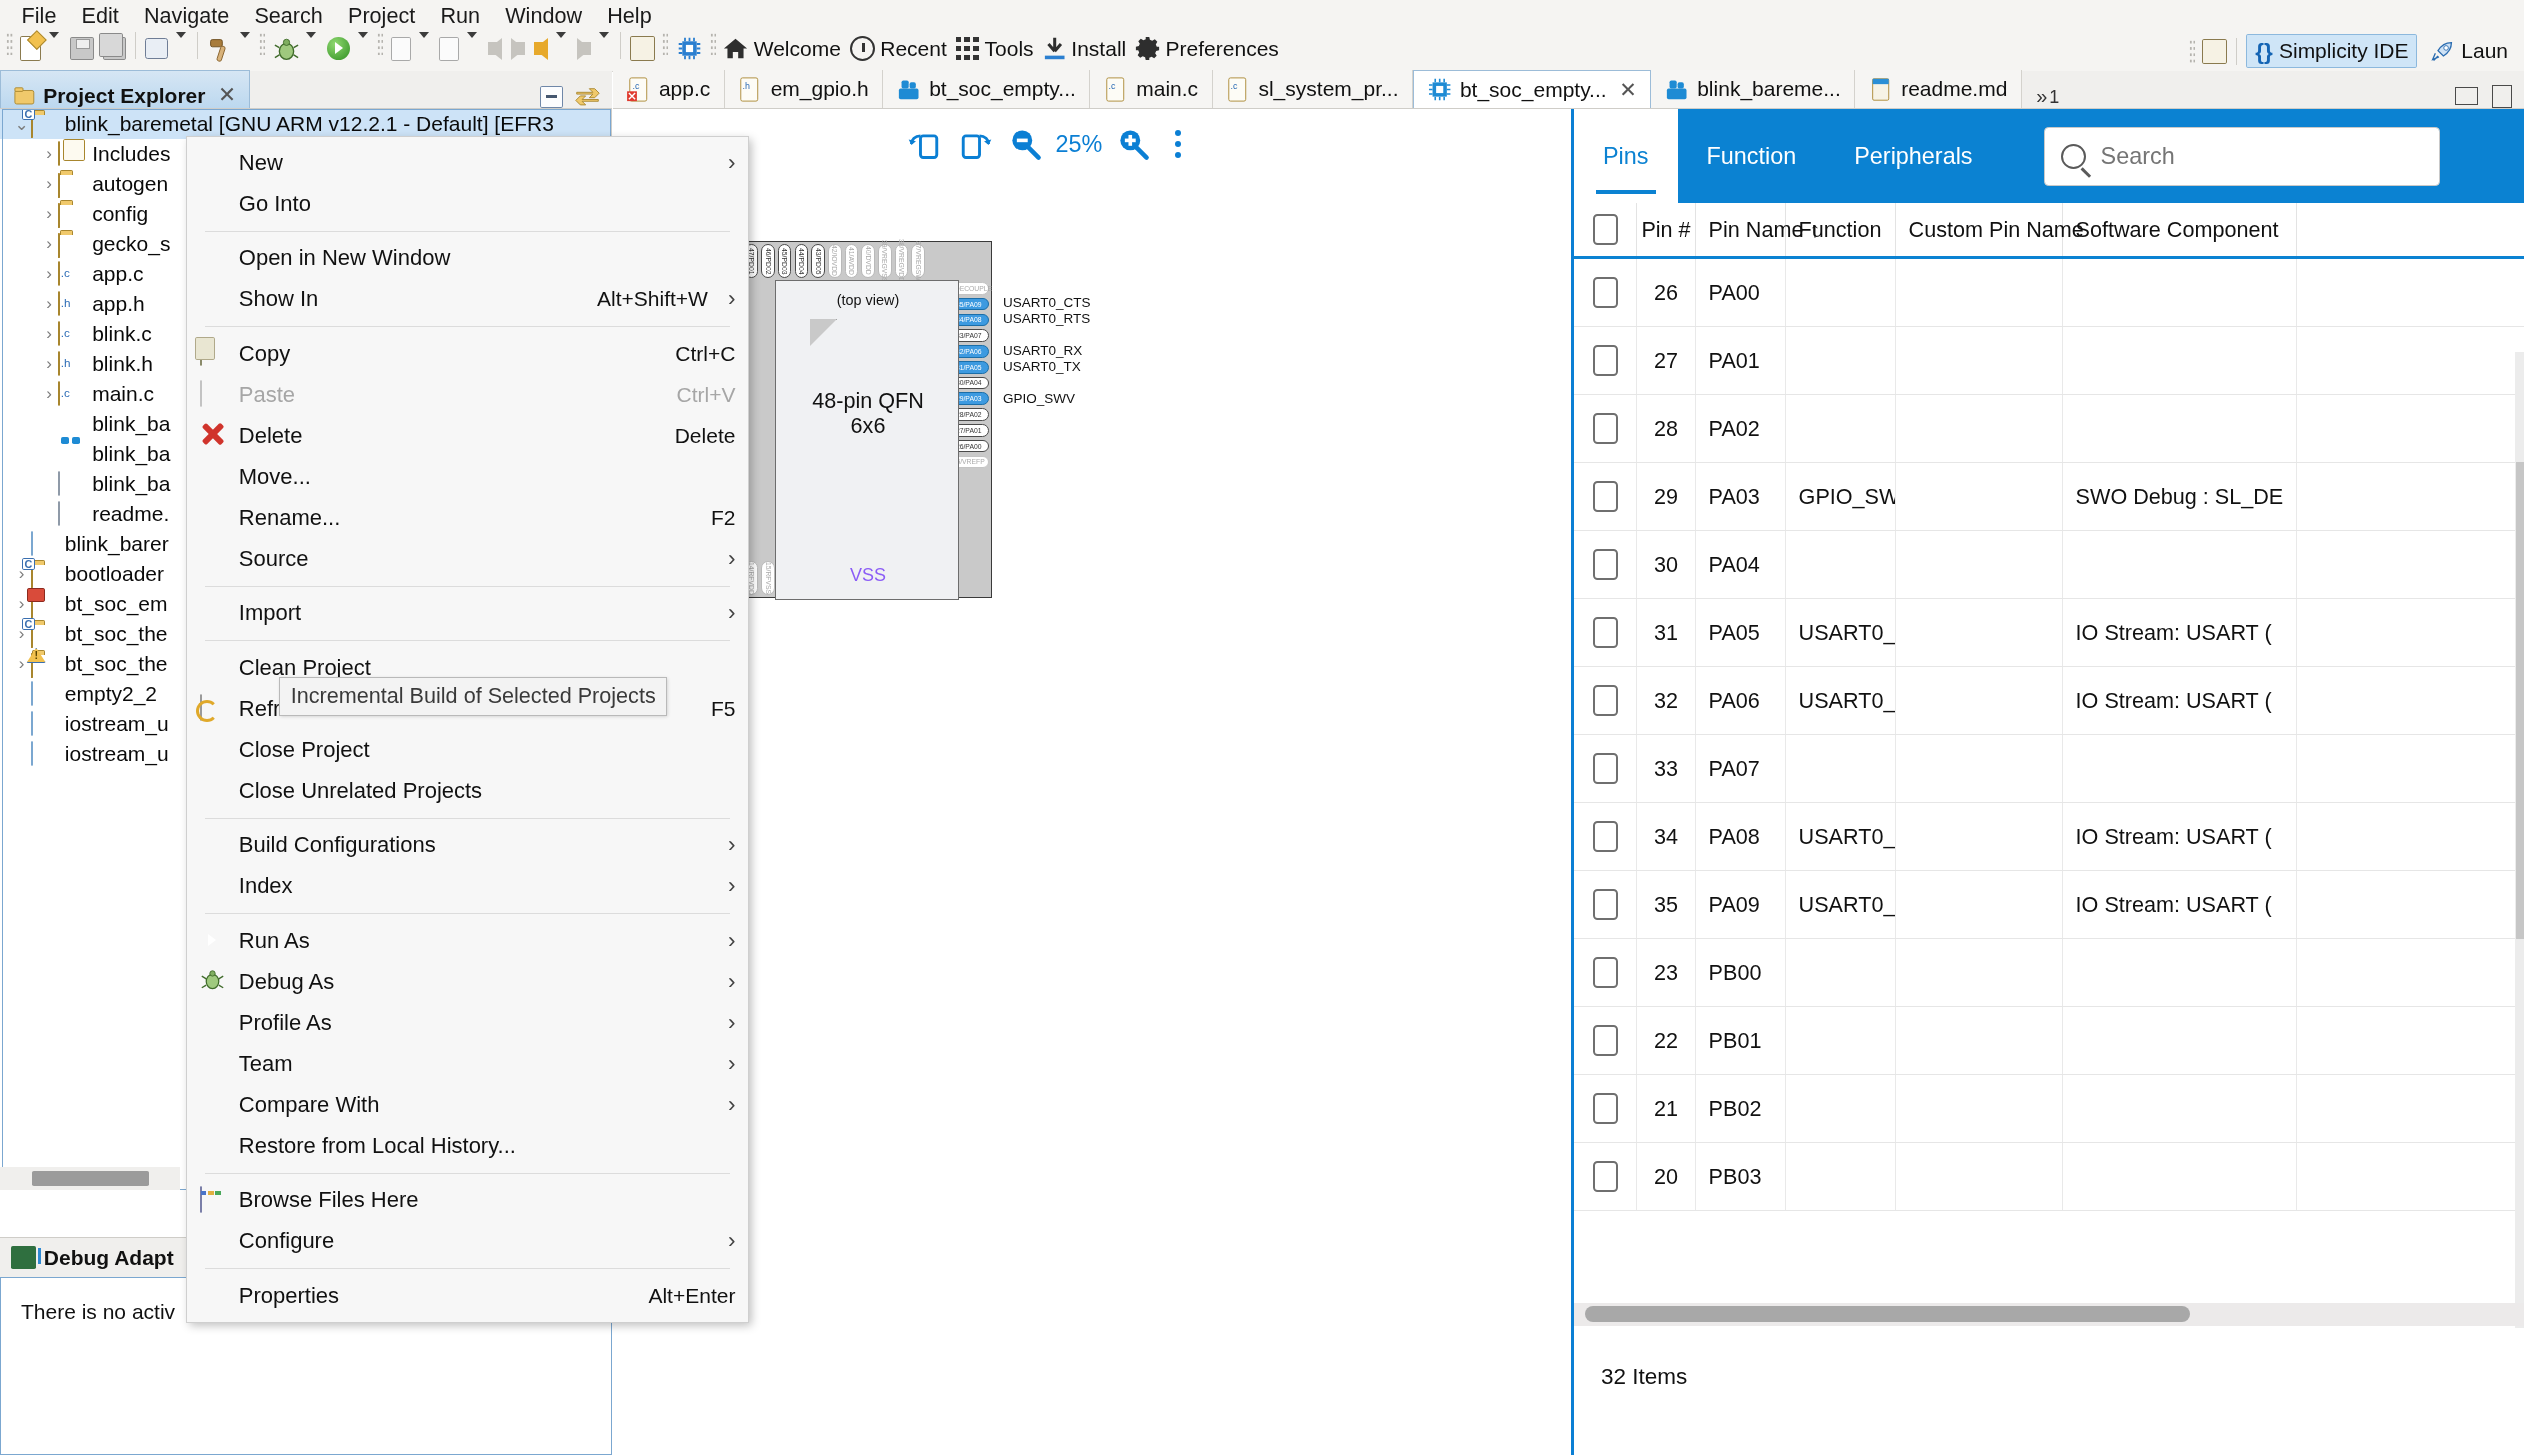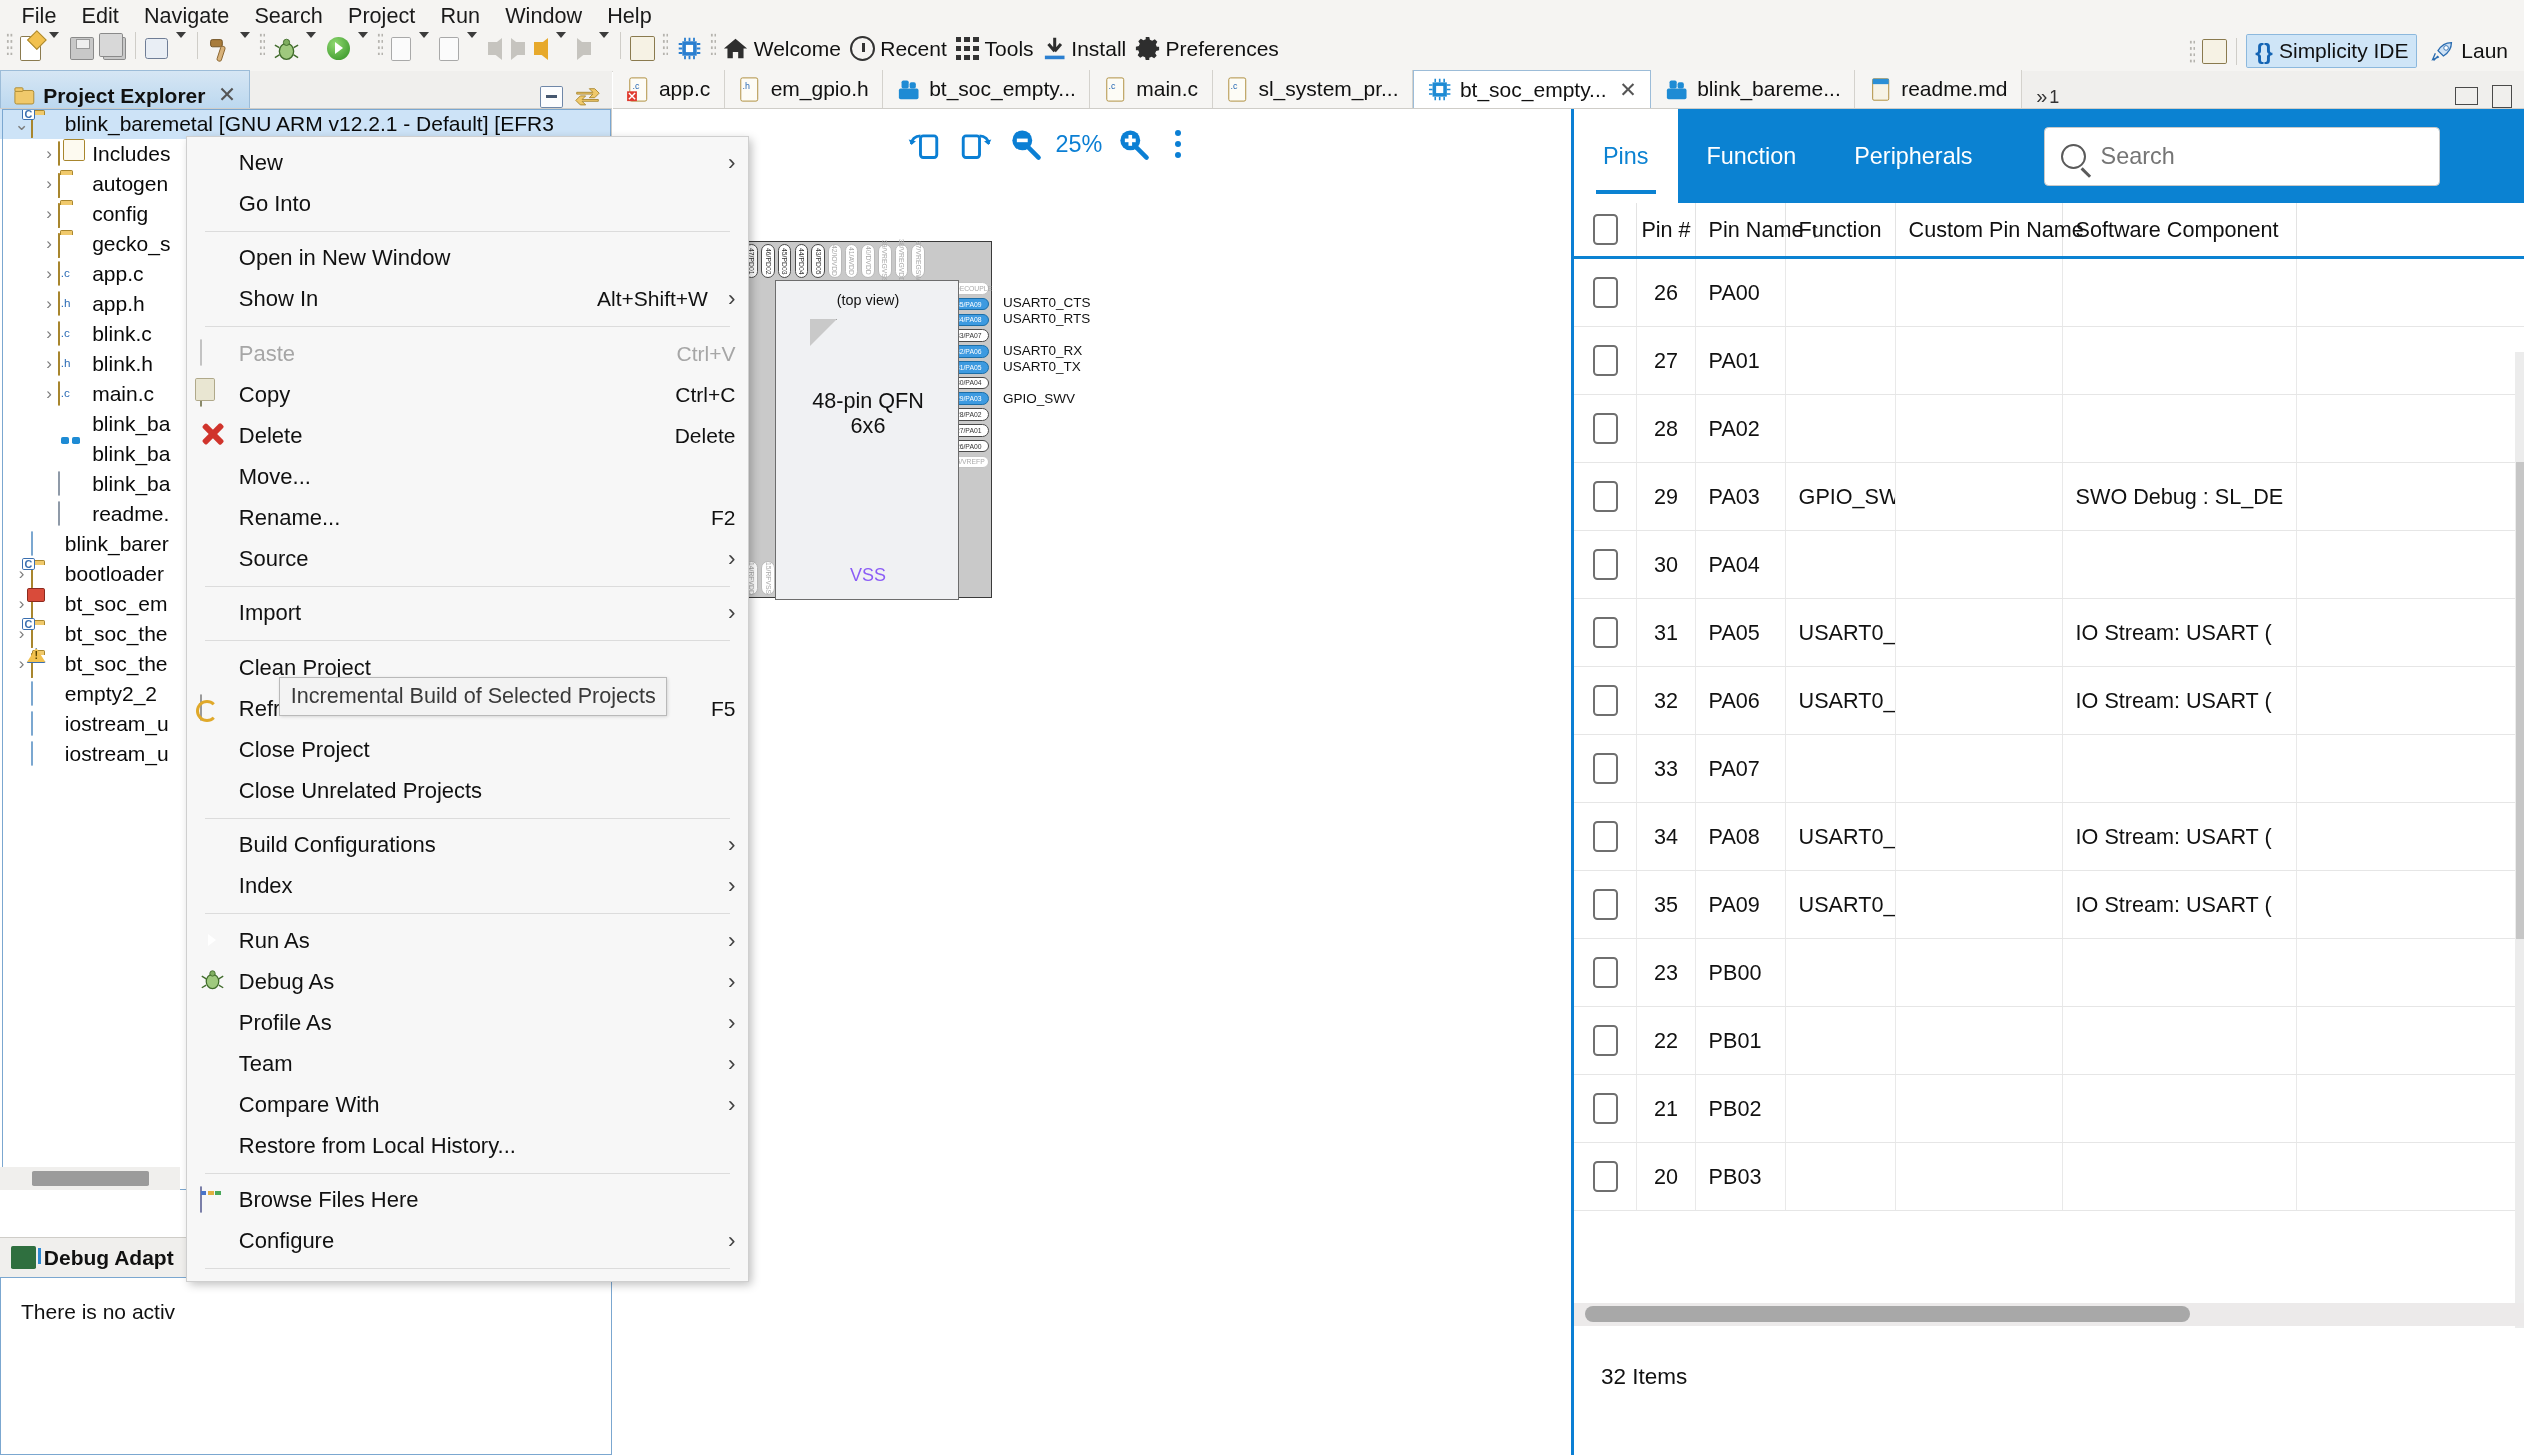--- a/index.html
+++ b/index.html
@@ -960,29 +960,29 @@
         <span class="ci"></span>
         <span class="lab">Open in New Window</span>
       </div>
       <div class="ctxi">
         <span class="ci"></span>
         <span class="lab">Show In</span>
         <span class="acc">Alt+Shift+W</span>
         <span class="sub">›</span>
       </div>
       <div class="ctxsep"></div>
+      <div class="ctxi">
+        <span class="ci"><span class="ci-copy"></span></span>
+        <span class="lab">Copy</span>
+        <span class="acc">Ctrl+C</span>
+      </div>
       <div class="ctxi disabled">
         <span class="ci"><span class="ci-paste"></span></span>
         <span class="lab">Paste</span>
         <span class="acc">Ctrl+V</span>
-      </div>
-      <div class="ctxi">
-        <span class="ci"><span class="ci-copy"></span></span>
-        <span class="lab">Copy</span>
-        <span class="acc">Ctrl+C</span>
       </div>
       <div class="ctxi">
         <span class="ci"><span class="ci-del"></span></span>
         <span class="lab">Delete</span>
         <span class="acc">Delete</span>
       </div>
       <div class="ctxi">
         <span class="ci"></span>
         <span class="lab">Move...</span>
       </div>
@@ -1069,18 +1069,23 @@
       <div class="ctxi">
         <span class="ci"><span class="ci-browse"></span></span>
         <span class="lab">Browse Files Here</span>
       </div>
       <div class="ctxi">
         <span class="ci"></span>
         <span class="lab">Configure</span>
         <span class="sub">›</span>
       </div>
       <div class="ctxsep"></div>
+      <div class="ctxi">
+        <span class="ci"></span>
+        <span class="lab">Properties</span>
+        <span class="acc">Alt+Enter</span>
+      </div>
     </div>
 
   <div class="tooltip">Incremental Build of Selected Projects</div>
 
 </div>
 
 
 </body></html>

